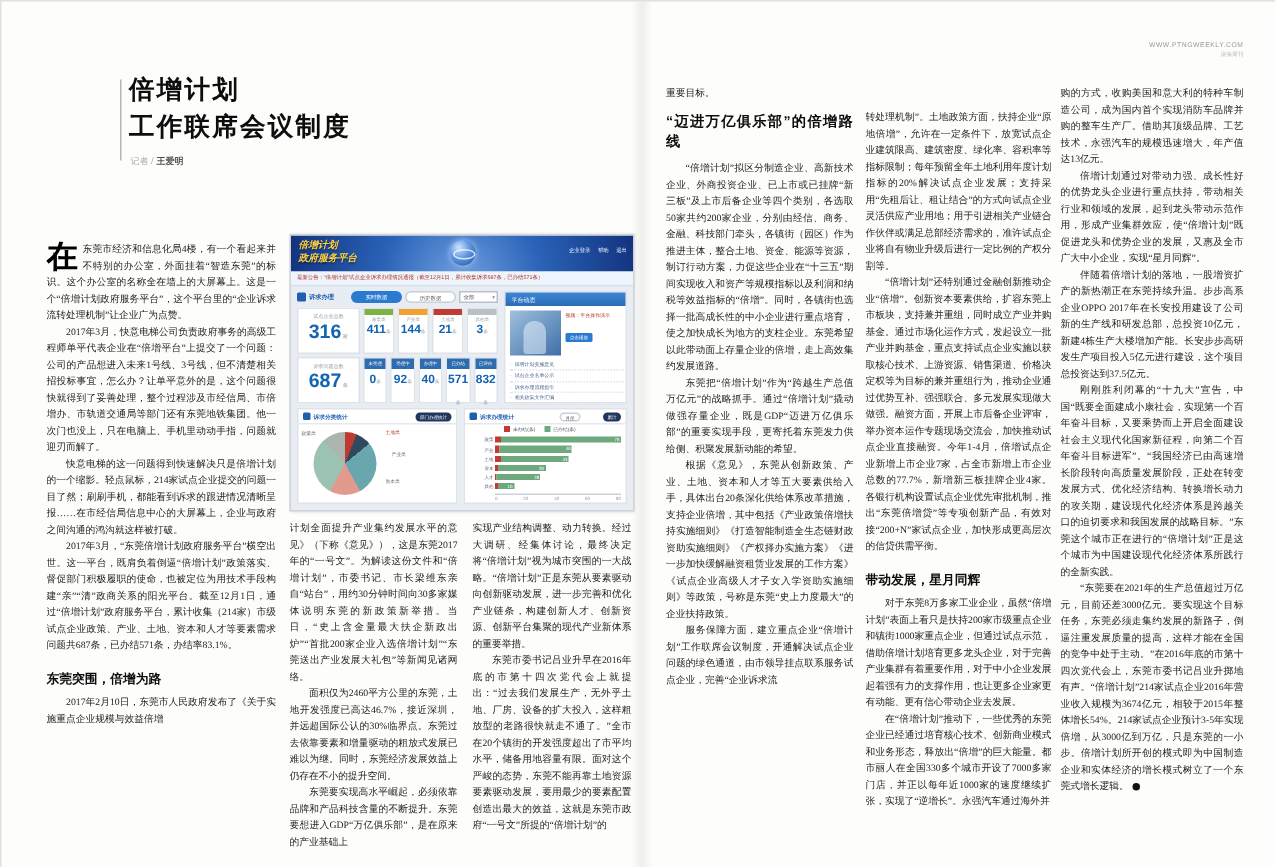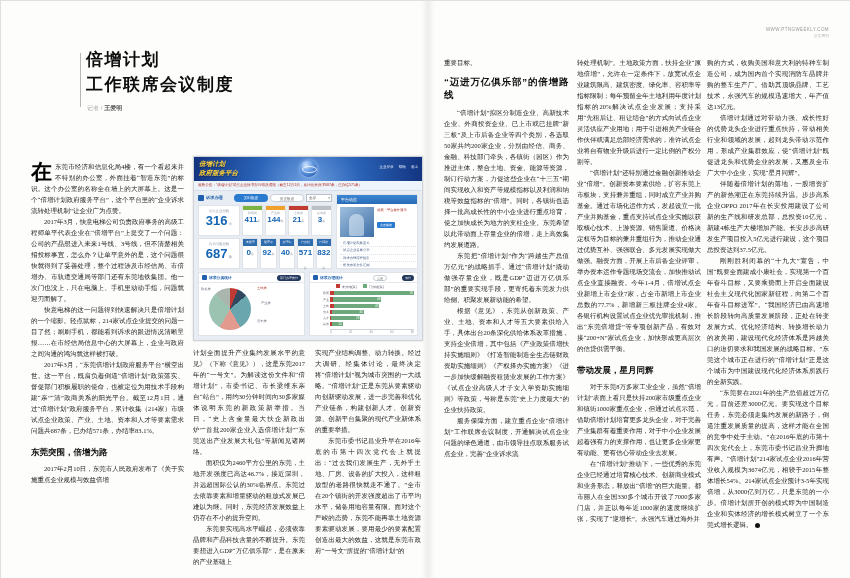--- a/index.html
+++ b/index.html
@@ -26,21 +26,21 @@
   .col{position:absolute;text-align:justify;color:#1c1c1c;font-size:6.5px;line-height:11px;overflow:hidden;}
   .col p{margin:0;text-indent:2em;}
   .col p.noind{text-indent:0;}
   .dropcap{float:left;font:700 21px/20px "Liberation Sans",sans-serif;margin:1px 3px 0 0;color:#000;}
   .subhead{font:700 8.5px/12px "Liberation Sans","DejaVu Sans",sans-serif;color:#0d0d0d;margin:10px 0 5px;text-indent:0;}
   .mainhead{font:700 9.5px/13px "Liberation Sans","DejaVu Sans",sans-serif;color:#0d0d0d;margin:7px 0 6px;text-indent:0;letter-spacing:.5px;}
   .col1{left:30px;top:160px;width:153px;height:404px;}
   .col2{left:192px;top:346px;width:112px;height:218px;}
   .col3{left:314px;top:346px;width:106px;height:218px;}
   .colA{left:443px;top:56px;width:125px;height:506px;}
-  .colB{left:576px;top:56px;width:124px;height:506px;}
+  .colB{left:576px;top:72px;width:124px;height:506px;}
   .colC{left:706px;top:56px;width:122px;height:506px;}
   .endmark{display:inline-block;width:5px;height:5px;border-radius:50%;background:#111;margin-left:2px;vertical-align:-0.5px;}
   
   .db{position:absolute;left:192px;top:155px;width:228px;height:183px;background:#e8edf3;border:1px solid #cfd3d8;
       box-shadow:0 0 2px rgba(0,0,0,.15);font-family:"Liberation Sans","DejaVu Sans",sans-serif;overflow:hidden;}
   .db-header{position:absolute;left:0;top:0;width:228px;height:24px;
       background:radial-gradient(circle at 50% 120%,#6fa0e0 0%,#2a63b8 45%,#12327e 100%);}
   .db-title{position:absolute;left:5px;top:3px;color:#ffd23c;font-weight:700;font-style:italic;font-size:6.5px;line-height:8.5px;text-shadow:0 1px 1px rgba(0,0,0,.4);}
   .db-globe{position:absolute;left:106px;top:3px;width:17px;height:17px;border-radius:50%;
       background:radial-gradient(circle at 35% 30%,#cfe4ff,#5e96e0 45%,#1d4e9e 100%);box-shadow:0 0 4px rgba(180,210,255,.9);}

